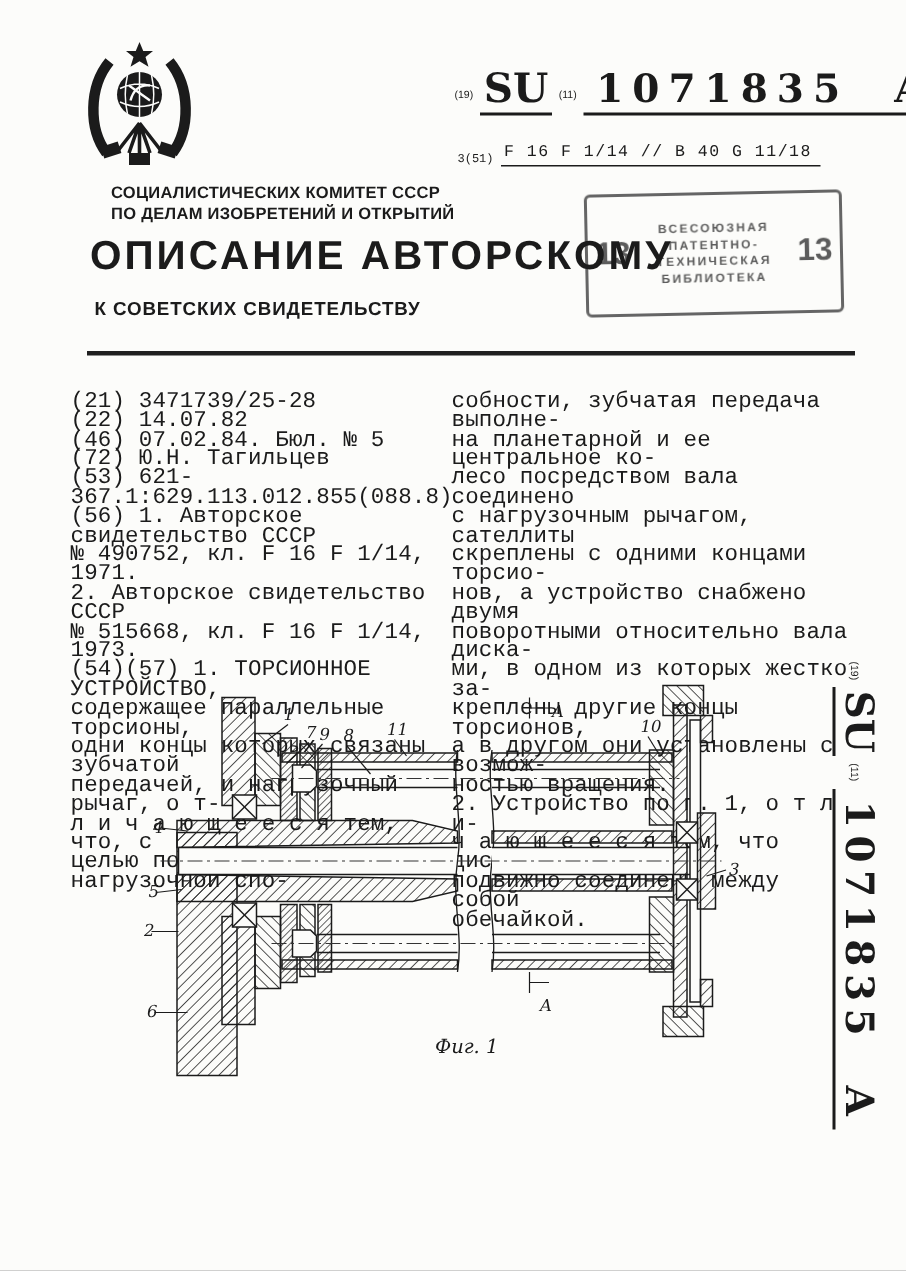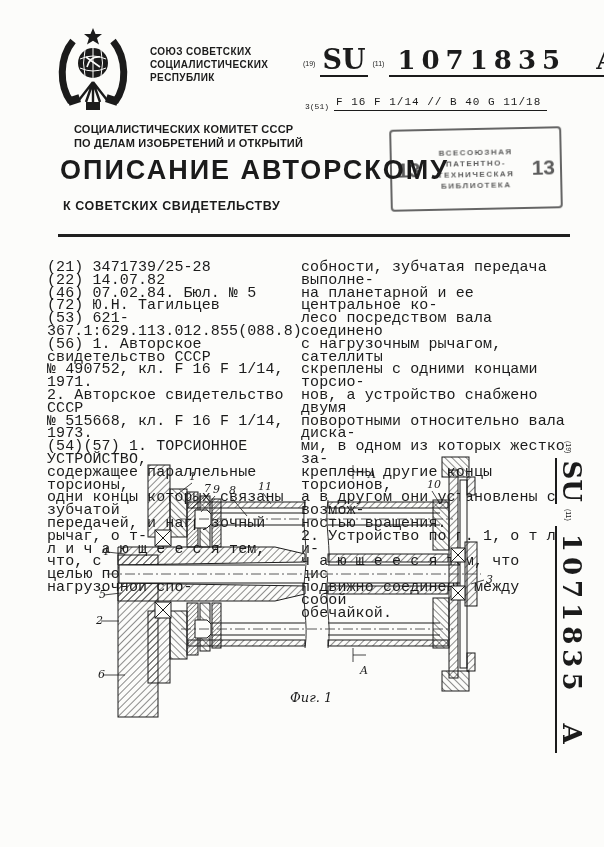--- a/index.html
+++ b/index.html
@@ -75,23 +75,20 @@
       <circle cx="37" cy="37" r="15" fill="#1b1b1b"></circle>
       <path d="M24,33 Q37,27 50,33 M24,42 Q37,48 50,42 M37,22 V52 M29,24 Q26,37 29,50 M45,24 Q48,37 45,50" stroke="#fcfcfa" stroke-width="1" fill="none"></path>
       <path d="M30,31 L44,41 M44,31 Q34,30 31,41" stroke="#fcfcfa" stroke-width="1.6" fill="none"></path>
       <path d="M37,56 L23,74 M37,56 L30,76 M37,56 L37,78 M37,56 L44,76 M37,56 L51,74" stroke="#1b1b1b" stroke-width="2.4"></path>
       <rect x="12" y="70" width="12" height="8" fill="#1b1b1b" transform="rotate(-18 18 74)"></rect>
       <rect x="50" y="70" width="12" height="8" fill="#1b1b1b" transform="rotate(18 56 74)"></rect>
       <rect x="30" y="76" width="14" height="8" fill="#1b1b1b"></rect>
     </svg>
   </div>
 
-  <div class="abs union sans-b pre">СОЮЗ СОВЕТСКИХ
-СОЦИАЛИСТИЧЕСКИХ
-РЕСПУБЛИК</div>
 
   <div class="abs publine">
     <span class="tiny-code">(19)</span>
     <span class="su serif-b">SU</span>
     <span class="tiny-code">(11)</span>
     <span class="pubnum serif-b"><span>1071835</span>&nbsp;&nbsp;<span>A</span></span>
   </div>
 
   <div class="abs classline mono">
     <span class="class-prefix">3(51)</span>

